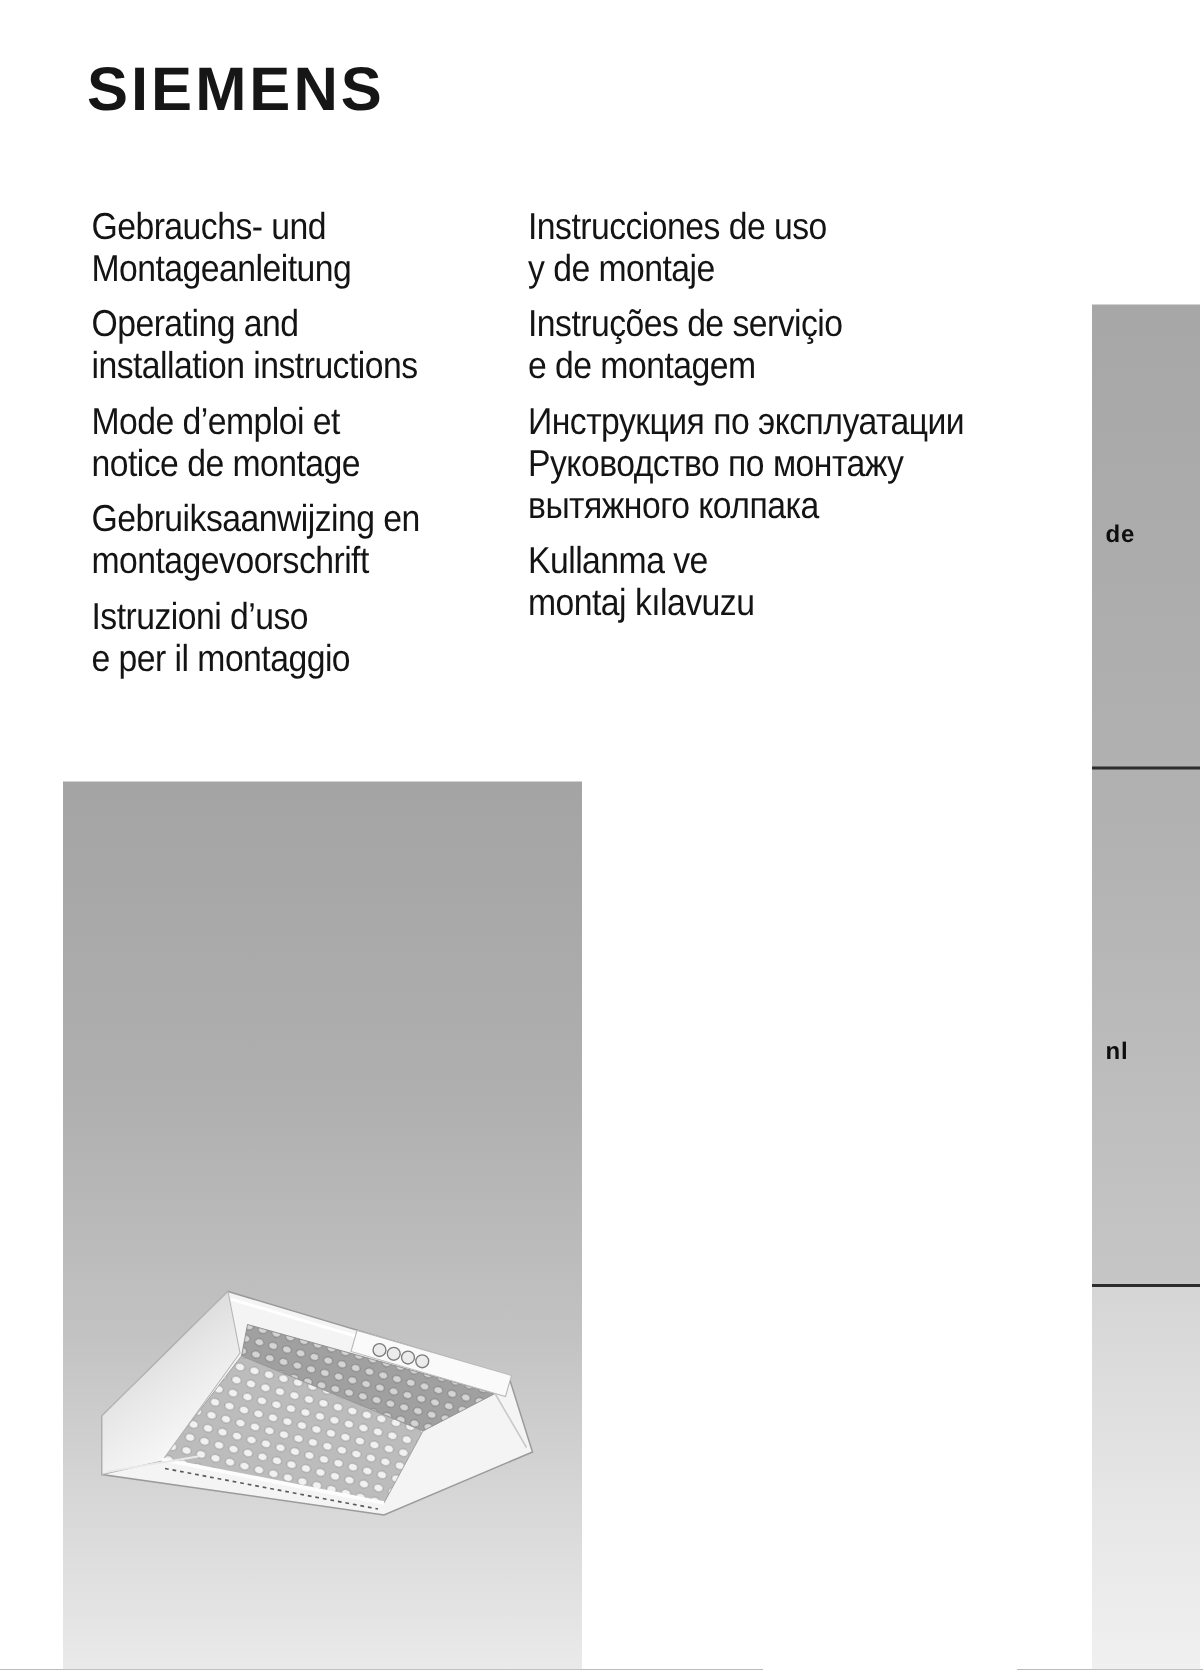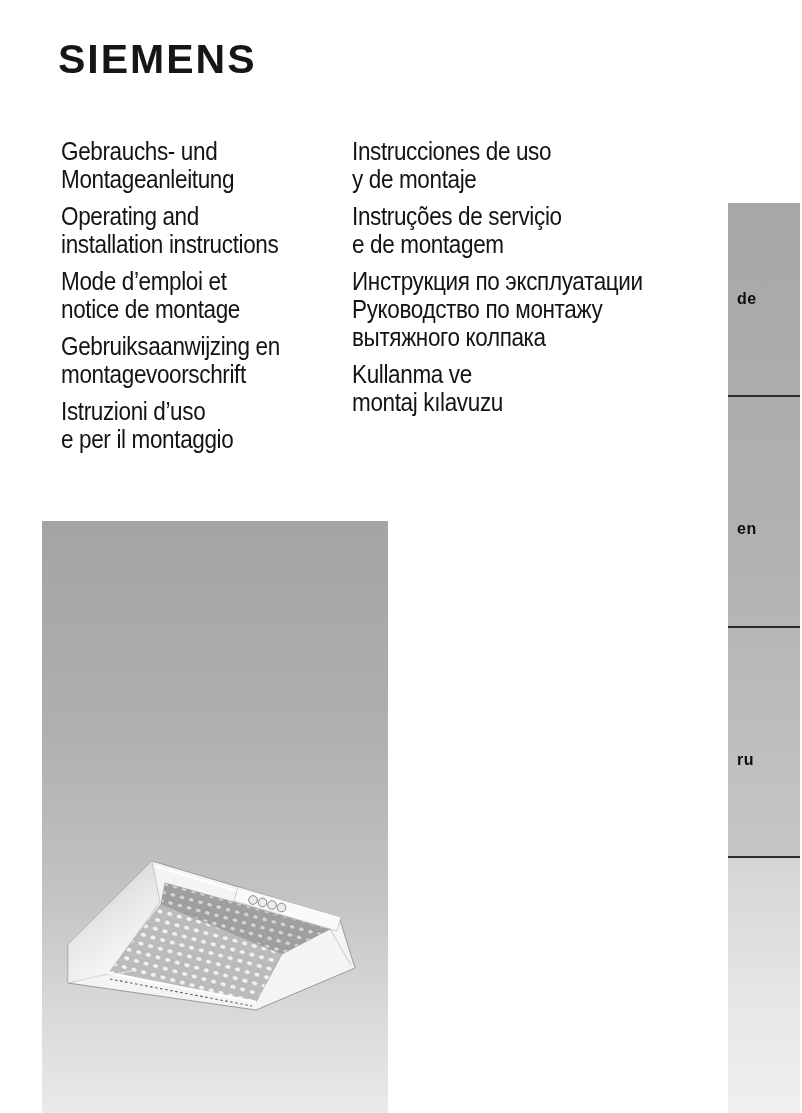--- a/index.html
+++ b/index.html
@@ -95,24 +95,21 @@
         <div class="tline">montaj kılavuzu</div>
       </div>
     </div>
 
   <div class="tabstrip">
     <div class="tabs-labeled">
         <div class="tab">
           <span class="tab-label">de</span>
         </div>
         <div class="tab">
-          <span class="tab-label">en</span>
-        </div>
-        <div class="tab">
-          <span class="tab-label">ru</span>
+          <span class="tab-label">nl</span>
         </div>
       </div>
     <div class="tab-filler"></div>
   </div>
 
   <div class="photo">
     <svg viewBox="0 0 346 592">
       <defs>
         <pattern id="perfDark" width="9.5" height="8.5" patternUnits="userSpaceOnUse" patternTransform="rotate(15)">
           <rect width="9.5" height="8.5" fill="#a0a0a0"></rect>

